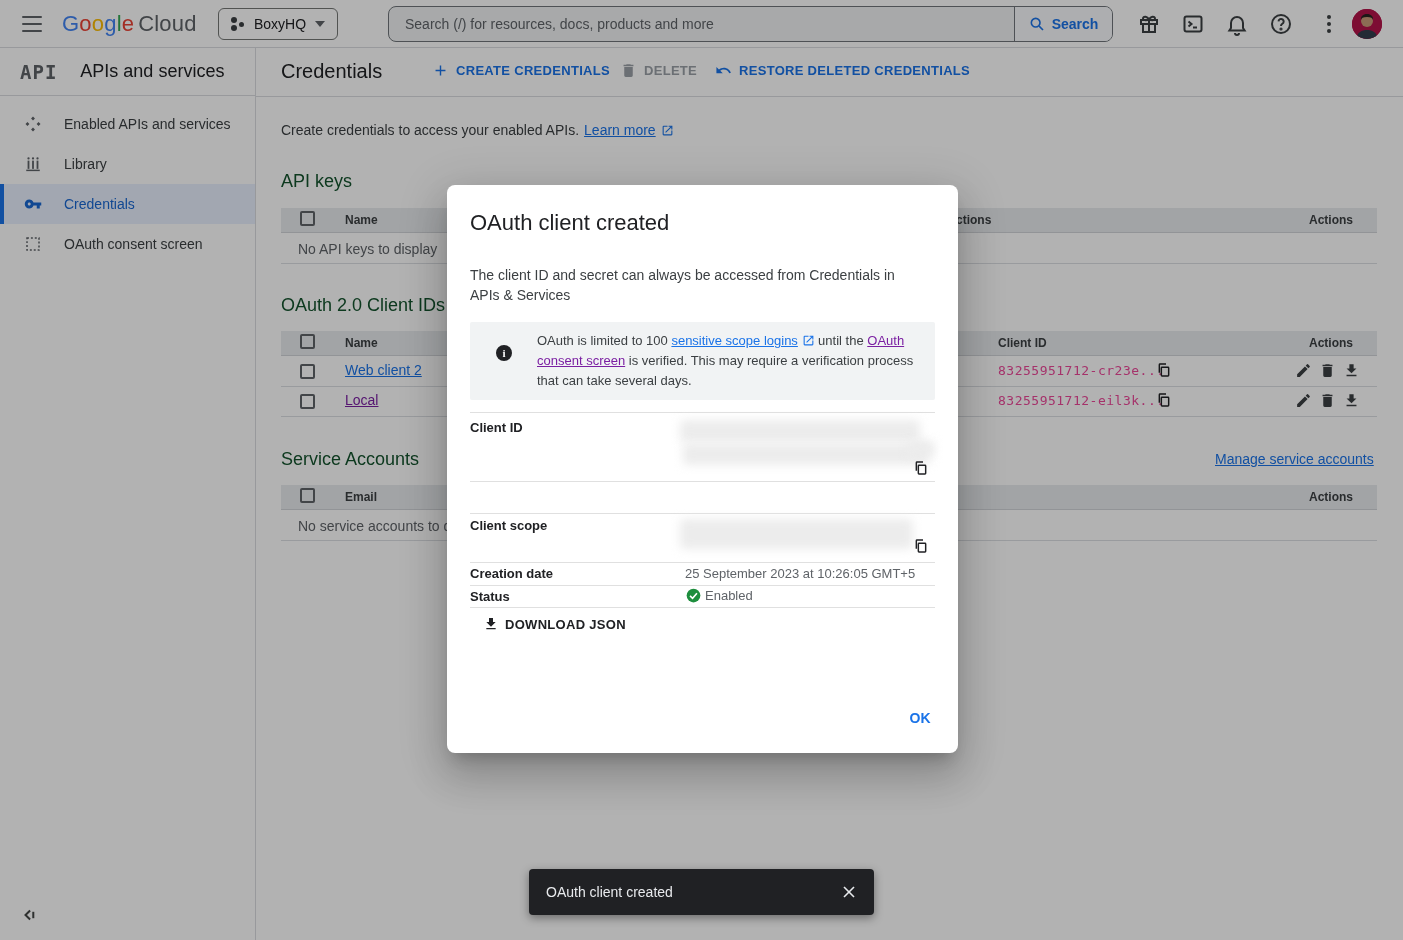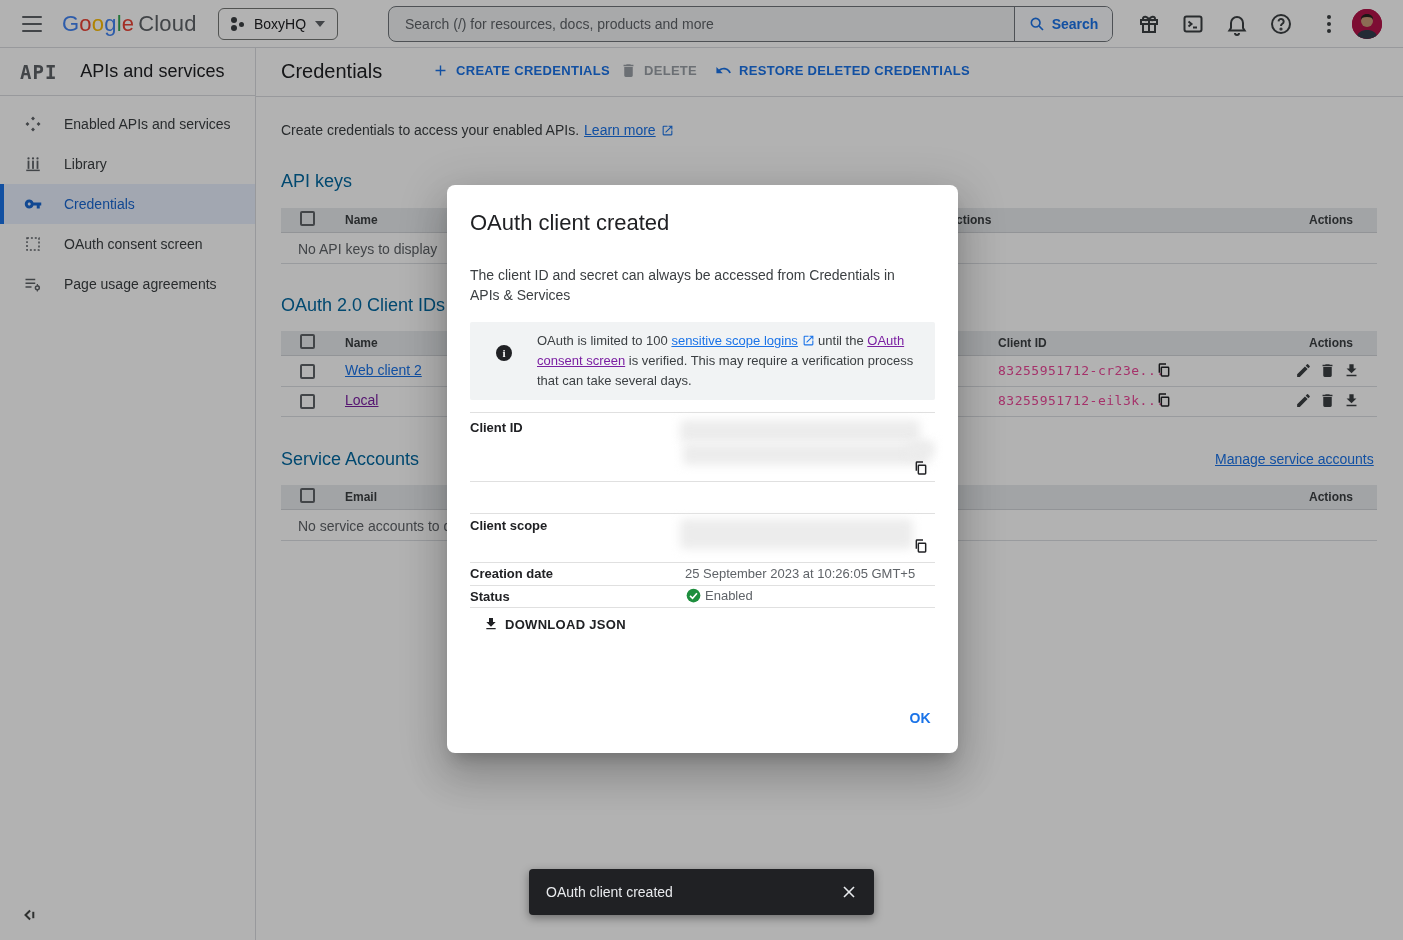--- a/index.html
+++ b/index.html
@@ -51,21 +51,21 @@
   .page-header { position:absolute; left:0; top:0; right:0; height:49px; border-bottom:1px solid #dadce0; }
   .page-title { position:absolute; left:25px; top:12px; font-size:20px; color:#202124; }
   .hbtn { position:absolute; top:14px; display:flex; align-items:center; gap:7px; font-size:13px; font-weight:bold; letter-spacing:.3px; color:#1a73e8; cursor:pointer; }
   .hbtn svg { width:17px; height:17px; }
   .hbtn.disabled { color:#9aa0a6; cursor:default; }
   .intro { position:absolute; left:25px; top:74px; font-size:14px; color:#3c4043; display:flex; align-items:center; gap:5px; }
   .lnk { color:#1a73e8; text-decoration:underline; cursor:pointer; }
   .lnk-v { color:#7b1fa2; text-decoration:underline; cursor:pointer; }
   .ext { width:13px; height:13px; color:#1a73e8; display:inline-block; vertical-align:-2px; }
   .ext svg { width:13px; height:13px; }
-  .sec-title { position:absolute; left:25px; font-size:18px; color:#0369a1; }
+  .sec-title { position:absolute; left:25px; font-size:18px; color:#14532d; }
   .strip { position:absolute; left:25px; right:26px; height:25px; background:#e9ebee; border-bottom:1px solid #d2d5d9; }
   .strip .col { position:absolute; top:5px; font-size:12px; font-weight:bold; color:#3c4043; }
   .rowline { position:absolute; left:25px; right:26px; border-bottom:1px solid #dcdfe3; }
   .cb { position:absolute; width:15px; height:15px; border:2px solid #5f6368; border-radius:2px; background:transparent; cursor:pointer; }
   .cell { position:absolute; font-size:14px; }
   .muted { color:#5f6368; }
   .mono { font-family:"DejaVu Sans Mono", monospace; font-size:13px; color:#ec4899; letter-spacing:.5px; }
   .mini-ic { position:absolute; width:16px; height:16px; color:#202124; cursor:pointer; }
   .mini-ic svg { width:16px; height:16px; display:block; }
   .act-ic { position:absolute; width:17px; height:17px; color:#3c4043; cursor:pointer; }
@@ -213,33 +213,20 @@
         <span class="tx">Credentials</span>
       </div>
       <div class="sb-item">
         <span class="ic">
             <svg viewBox="0 0 24 24" fill="none" stroke="currentColor" stroke-width="2" stroke-dasharray="2.6 2.6">
               <rect x="4" y="4" width="16" height="16"></rect>
             </svg>
           </span>
         <span class="tx">OAuth consent screen</span>
       </div>
-      <div class="sb-item">
-        <span class="ic">
-            <svg viewBox="0 0 24 24" fill="currentColor">
-              <rect x="2" y="5" width="13" height="2"></rect>
-              <rect x="2" y="10" width="13" height="2"></rect>
-              <rect x="2" y="15" width="8" height="2"></rect>
-              <path d="M17.8 13.5a3.6 3.6 0 1 0 .01 7.2 3.6 3.6 0 0 0-.01-7.2zm0 5.2a1.6 1.6 0 1 1 0-3.2 1.6 1.6 0 0 1 0 3.2z"></path>
-              <rect x="17" y="12" width="1.6" height="2"></rect>
-              <rect x="17" y="20" width="1.6" height="2"></rect>
-            </svg>
-          </span>
-        <span class="tx">Page usage agreements</span>
-      </div>
     </div>
     <div class="collapse-btn">
       <svg viewBox="0 0 24 24" fill="none" stroke="currentColor" stroke-width="2.2">
           <polyline points="11,7 6,12 11,17"></polyline>
           <line x1="14.5" y1="8.5" x2="14.5" y2="15.5"></line>
         </svg>
     </div>
   </div>
 
   <div class="main">

